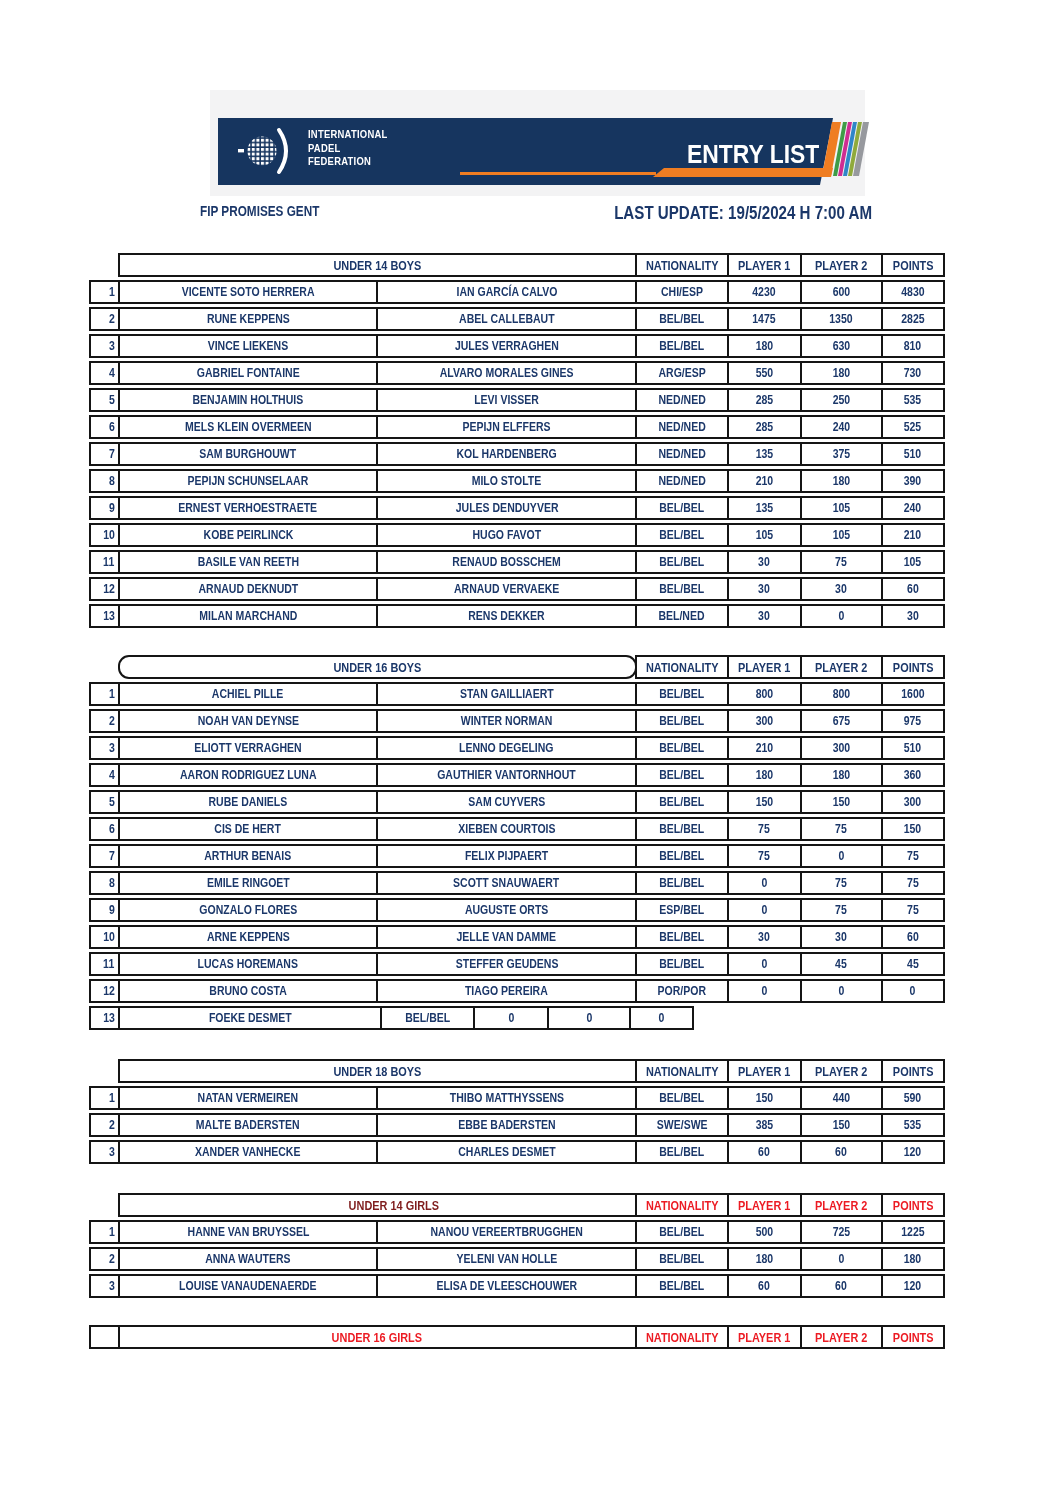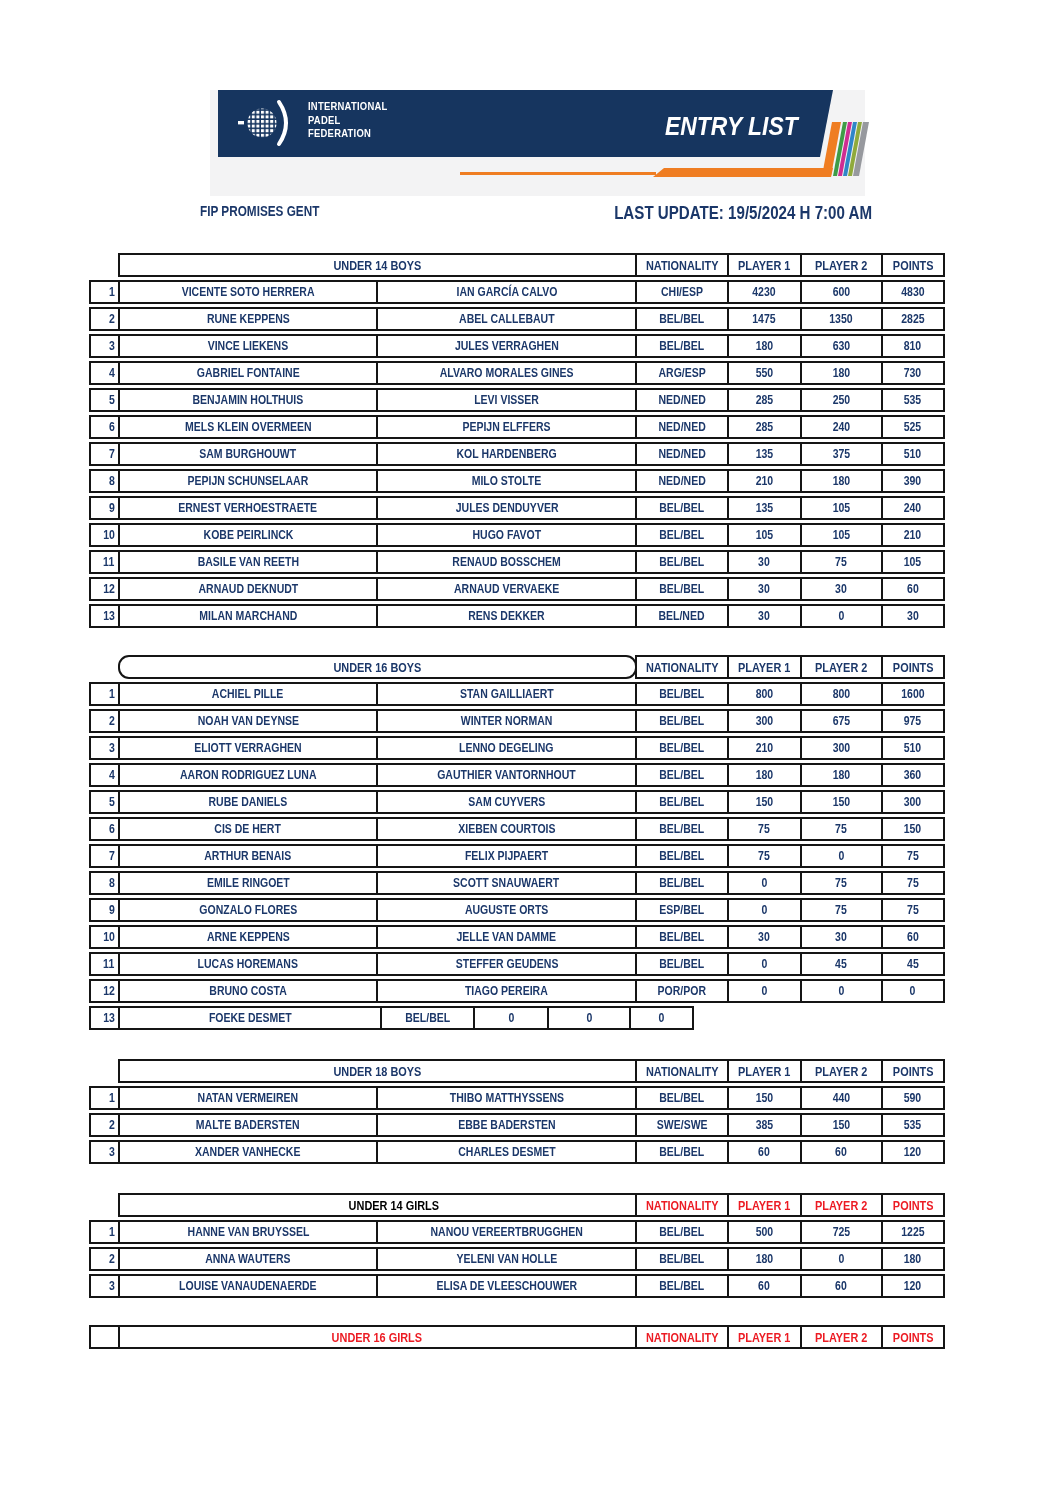--- a/index.html
+++ b/index.html
@@ -6,33 +6,33 @@
   body{
     width:1058px;height:1497px;position:relative;background:#ffffff;
     font-family:"Liberation Sans", sans-serif;
     -webkit-font-smoothing:antialiased;
   }
   .page{position:absolute;inset:0;overflow:hidden;}
 
   
   .banner{position:absolute;left:210px;top:90px;width:655px;height:106px;background:#f3f3f4;}
   .navy-band{
-    position:absolute;left:8px;top:0;width:615px;height:67px;
+    position:absolute;left:8px;top:28px;width:615px;height:67px;
     background:var(--navy-banner);
     clip-path:polygon(0 0,100% 0,calc(100% - 13px) 100%,0 100%);
   }
   .logo{position:absolute;left:20px;top:7px;width:64px;height:53px;}
   .logo-text{
     position:absolute;left:90px;top:10px;color:#ffffff;font-weight:bold;
     font-size:11.5px;line-height:13.5px;letter-spacing:.3px;
   }
   .logo-text span{display:block;transform:scaleX(.82);transform-origin:0 50%;white-space:nowrap;}
   .entry-list{
-    position:absolute;left:438px;top:21px;width:172px;text-align:left;
-    color:#ffffff;font-style:italic;font-weight:800;font-size:26px;white-space:nowrap;
+    position:absolute;left:438px;top:21px;width:172px;text-align:right;
+    color:#ffffff;font-weight:800;font-size:26px;white-space:nowrap;
   }
   .entry-list .ct{transform:scaleX(.88);}
   .stripe{position:absolute;transform:skewX(-10.5deg);}
   .s-orange{left:617px;top:32px;width:9px;height:54px;background:var(--orange);}
   .s-green {left:628px;top:32px;width:4px;height:54px;background:var(--stripe-green);}
   .s-magenta{left:633px;top:32px;width:4px;height:54px;background:var(--stripe-magenta);}
   .s-blue  {left:638px;top:32px;width:4px;height:54px;background:var(--stripe-blue);}
   .s-olive {left:643px;top:32px;width:4px;height:54px;background:var(--stripe-olive);}
   .s-gray  {left:648px;top:32px;width:6px;height:54px;background:var(--stripe-gray);}
   .orange-thick{
@@ -838,21 +838,21 @@
             <span class="ct">60</span>
           </div>
           <div class="cell w-pts">
             <span class="ct">120</span>
           </div>
         </div>
       </div>
       <div class="tbl" style="top: 1193px;">
         <div class="row hdr">
           <div class="spacer"></div>
-          <div class="cell w-title" style="color: #000000; padding-left: 33px;">
+          <div class="cell w-title" style="color: #7f1d1d; padding-left: 33px;">
             <span class="ct">UNDER 14 GIRLS</span>
           </div>
           <div class="cell w-nat" style="color: rgb(236, 27, 35);">
             <span class="ct">NATIONALITY</span>
           </div>
           <div class="cell w-p1" style="color: rgb(236, 27, 35);">
             <span class="ct">PLAYER 1</span>
           </div>
           <div class="cell w-p2" style="color: rgb(236, 27, 35);">
             <span class="ct">PLAYER 2</span>

